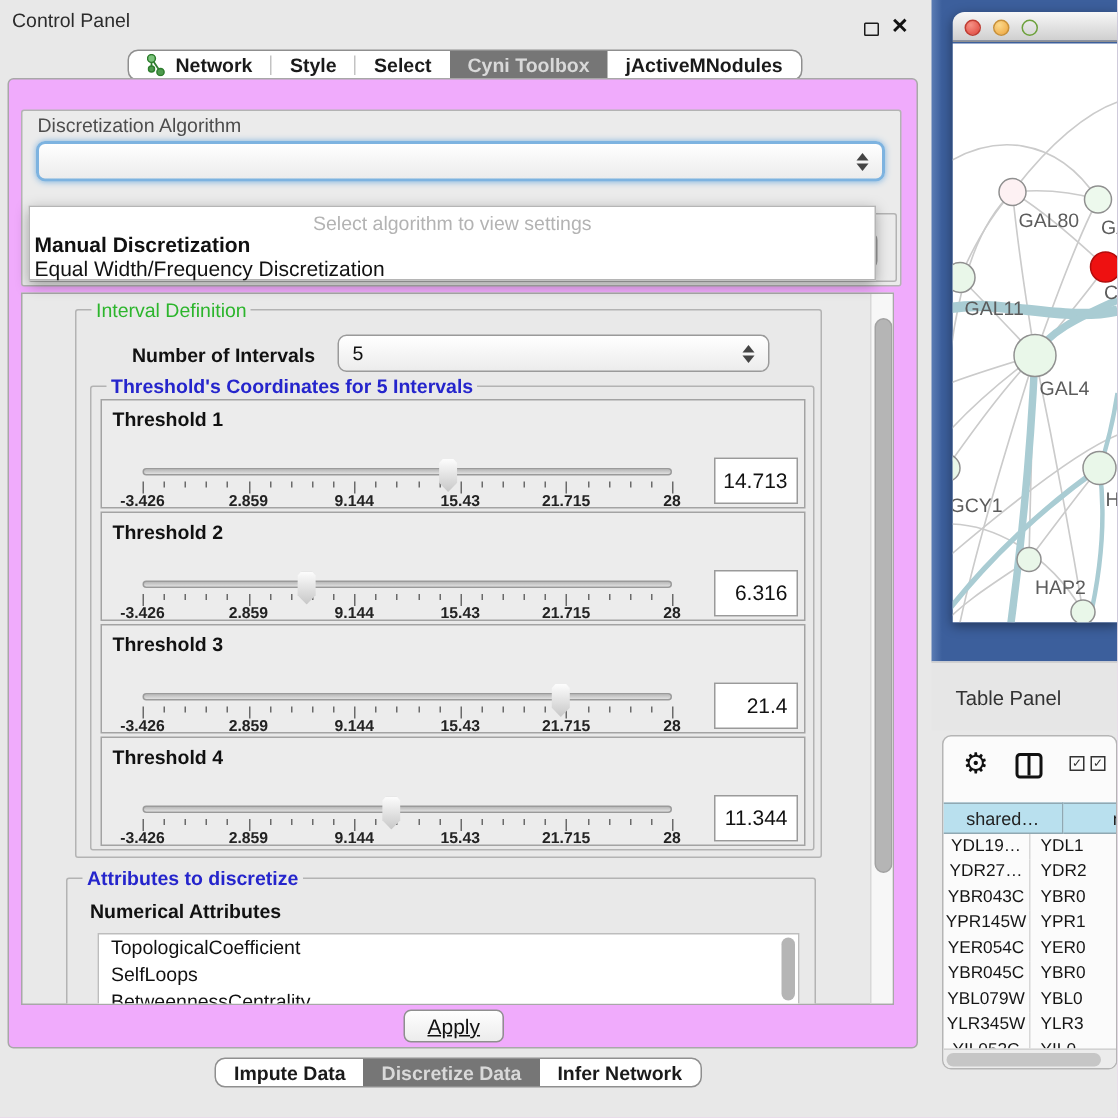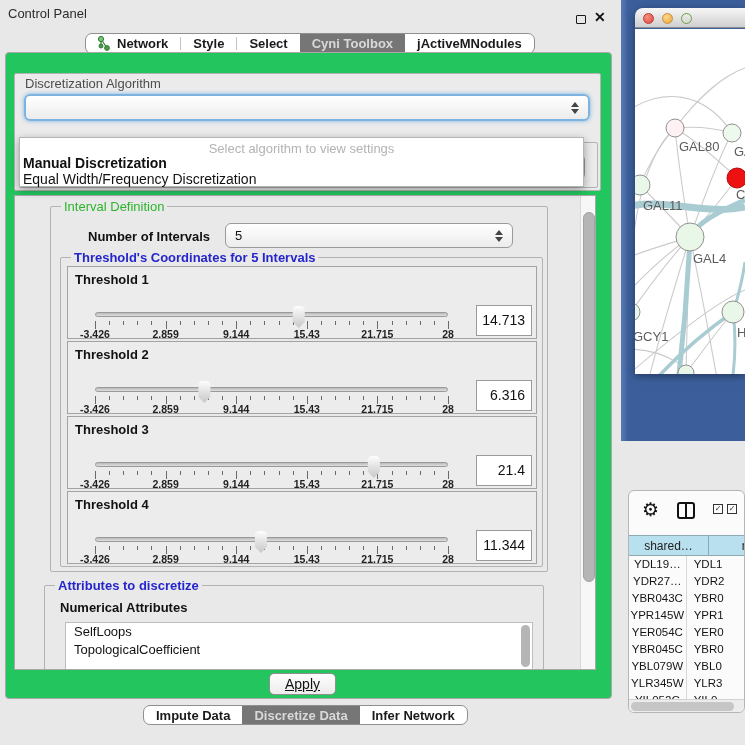--- a/index.html
+++ b/index.html
@@ -13,21 +13,21 @@
   .close-ic{position:absolute;left:594px;top:10px;font-size:14px;font-weight:bold;color:#111;line-height:14px;}
 
   .tabbar{position:absolute;display:flex;align-items:stretch;background:#fff;border:1px solid #8f8f8f;border-radius:7px;overflow:hidden;}
   #topTabs{left:85px;top:33px;height:21px;}
   #bottomTabs{left:143px;top:705px;height:20px;}
   .tab{display:flex;align-items:center;padding:0 12px;font-size:13px;font-weight:bold;color:#1a1a1a;white-space:nowrap;}
   .tab.sel{background:var(--tab_selected_bg);color:var(--tab_selected_fg);}
   .tabsep{width:1px;background:#c3c3c3;margin:3px 0;}
   .tab .nicon{margin-right:6px;display:inline-block;width:13px;height:15px;}
 
-  .outer-panel{position:absolute;left:5px;top:52px;width:607px;height:647px;border:1px solid #a8a8a8;border-radius:4px;background:#22c55e;}
+  .outer-panel{position:absolute;left:5px;top:52px;width:607px;height:647px;border:1px solid #a8a8a8;border-radius:4px;background:#f0abfc;}
 
   .settings-top{position:absolute;left:8px;top:20px;width:587px;height:118px;border:1px solid #b3b3b3;border-radius:2px;background:#ebebeb;}
   .legend{position:absolute;font-size:13px;background:#ebebeb;padding:0 3px;white-space:nowrap;}
   .legend.gray{color:#4d4d4d;}
   .legend.green{color:var(--legend_green);}
   .legend.blue{color:var(--legend_blue);font-weight:bold;}
 
   .combo{position:absolute;border:1px solid #9a9a9a;border-radius:6px;background:linear-gradient(#ffffff,#ececec);font-size:13px;color:#111;line-height:24px;padding-left:9px;}
   .combo .arrows{position:absolute;right:9px;top:0;height:100%;display:flex;flex-direction:column;justify-content:center;gap:2px;}
   .combo .arr-up{width:0;height:0;border-left:4px solid transparent;border-right:4px solid transparent;border-bottom:5px solid #444;}
@@ -66,21 +66,21 @@
   .attr-head{position:absolute;left:15px;top:14px;font-size:13px;font-weight:bold;color:#111;}
   .attr-list{position:absolute;left:20px;top:36px;width:468px;height:49px;background:#fff;border:1px solid #bdbdbd;overflow:hidden;}
   .attr-item{font-size:13px;color:#111;line-height:18px;padding-left:8px;white-space:nowrap;}
   .attr-scroll{position:absolute;right:2px;top:2px;width:9px;height:42px;background:#b5b5b5;border-radius:5px;}
 
   .apply-btn{position:absolute;left:263px;top:620px;width:67px;height:22px;border:1px solid #8f8f8f;border-radius:5px;background:linear-gradient(#fefefe,#ececec);font-size:14px;color:#111;text-align:center;line-height:20px;text-decoration:underline;}
 
   
   #rightside{position:absolute;left:621px;top:0;width:124px;height:745px;background:#e8e8e8;}
   .desktop{position:absolute;left:0;top:0;width:124px;height:441px;background:linear-gradient(90deg,var(--desktop_blue_light) 0px,var(--desktop_blue) 7px);}
-  .net-frame{position:absolute;left:14px;top:8px;width:110px;height:366px;border-radius:8px 0 0 0;overflow:hidden;box-shadow:0 2px 8px rgba(0,0,0,.4);}
+  .net-frame{position:absolute;left:14px;top:8px;width:110px;height:407px;border-radius:8px 0 0 0;overflow:hidden;box-shadow:0 2px 8px rgba(0,0,0,.4);}
   .net-titlebar{position:absolute;left:0;top:0;width:100%;height:20px;background:linear-gradient(#f7f7f7,#cfcfcf);border-bottom:1px solid #909090;}
   .tl{position:absolute;top:5px;width:11px;height:11px;border-radius:50%;}
   .tl.red{left:8px;background:radial-gradient(circle at 35% 30%,#f59286,#e0443a);border:1px solid #bf3d33;}
   .tl.yellow{left:27px;background:radial-gradient(circle at 35% 30%,#fbd98c,#eda33c);border:1px solid #c8913a;}
   .tl.green{left:46px;background:radial-gradient(circle at 35% 30%,#c0eb8e,#7cc240;);border:1px solid #6da13c;}
   .net-canvas{position:absolute;left:0;top:21px;width:110px;height:386px;background:#fff;}
 
   .tp-header{position:absolute;left:0;top:441px;width:124px;height:46px;background:#e6e6e6;border-top:1px solid #d0d0d0;}
   .tp-header span{position:absolute;left:16px;top:16px;font-size:13.5px;color:#333;}
   .tp-body{position:absolute;left:7px;top:490px;width:117px;height:223px;background:#fbfbfb;border:1px solid #b5b5b5;border-radius:6px;overflow:hidden;}
@@ -328,22 +328,23 @@
                 </div>
               </div>
           </div>
         </div>
 
         <div class="fieldset attr-fs">
           <span class="legend blue">Attributes to discretize</span>
           <span class="attr-head">Numerical Attributes</span>
           <div class="attr-list">
             <div id="attrItems">
+                <div class="attr-item">TopologicalCoefficient</div>
                 <div class="attr-item">SelfLoops</div>
-                <div class="attr-item">TopologicalCoefficient</div>
+                <div class="attr-item">BetweennessCentrality</div>
               </div>
             <div class="attr-scroll"></div>
           </div>
         </div>
 
         <div class="vscroll-track">
           <div class="vscroll-thumb"></div>
         </div>
       </div>
 
@@ -419,20 +420,23 @@
               <text x="643" y="210" font-size="13" fill="#5c5c5c" font-family="&quot;Liberation Sans&quot;,sans-serif">GAL11</text>
               <text x="693" y="263" font-size="13" fill="#5c5c5c" font-family="&quot;Liberation Sans&quot;,sans-serif">GAL4</text>
               <text x="737" y="337" font-size="13" fill="#5c5c5c" font-family="&quot;Liberation Sans&quot;,sans-serif">H</text>
               <text x="633" y="341" font-size="13" fill="#5c5c5c" font-family="&quot;Liberation Sans&quot;,sans-serif">GCY1</text>
               <text x="690" y="396" font-size="13" fill="#5c5c5c" font-family="&quot;Liberation Sans&quot;,sans-serif">HAP2</text>
             </svg>
         </div>
       </div>
     </div>
 
+    <div class="tp-header">
+      <span>Table Panel</span>
+    </div>
 
     <div class="tp-body">
       <span class="gear">⚙</span>
       <span class="split-ic"></span>
       <span class="chk" style="left:84px;">✓</span>
       <span class="chk" style="left:98px;">✓</span>
       <div class="tbl">
         <div class="tbl-head" id="tblHead">
             <div class="th c1">shared…</div>
             <div class="th c2">na</div>

